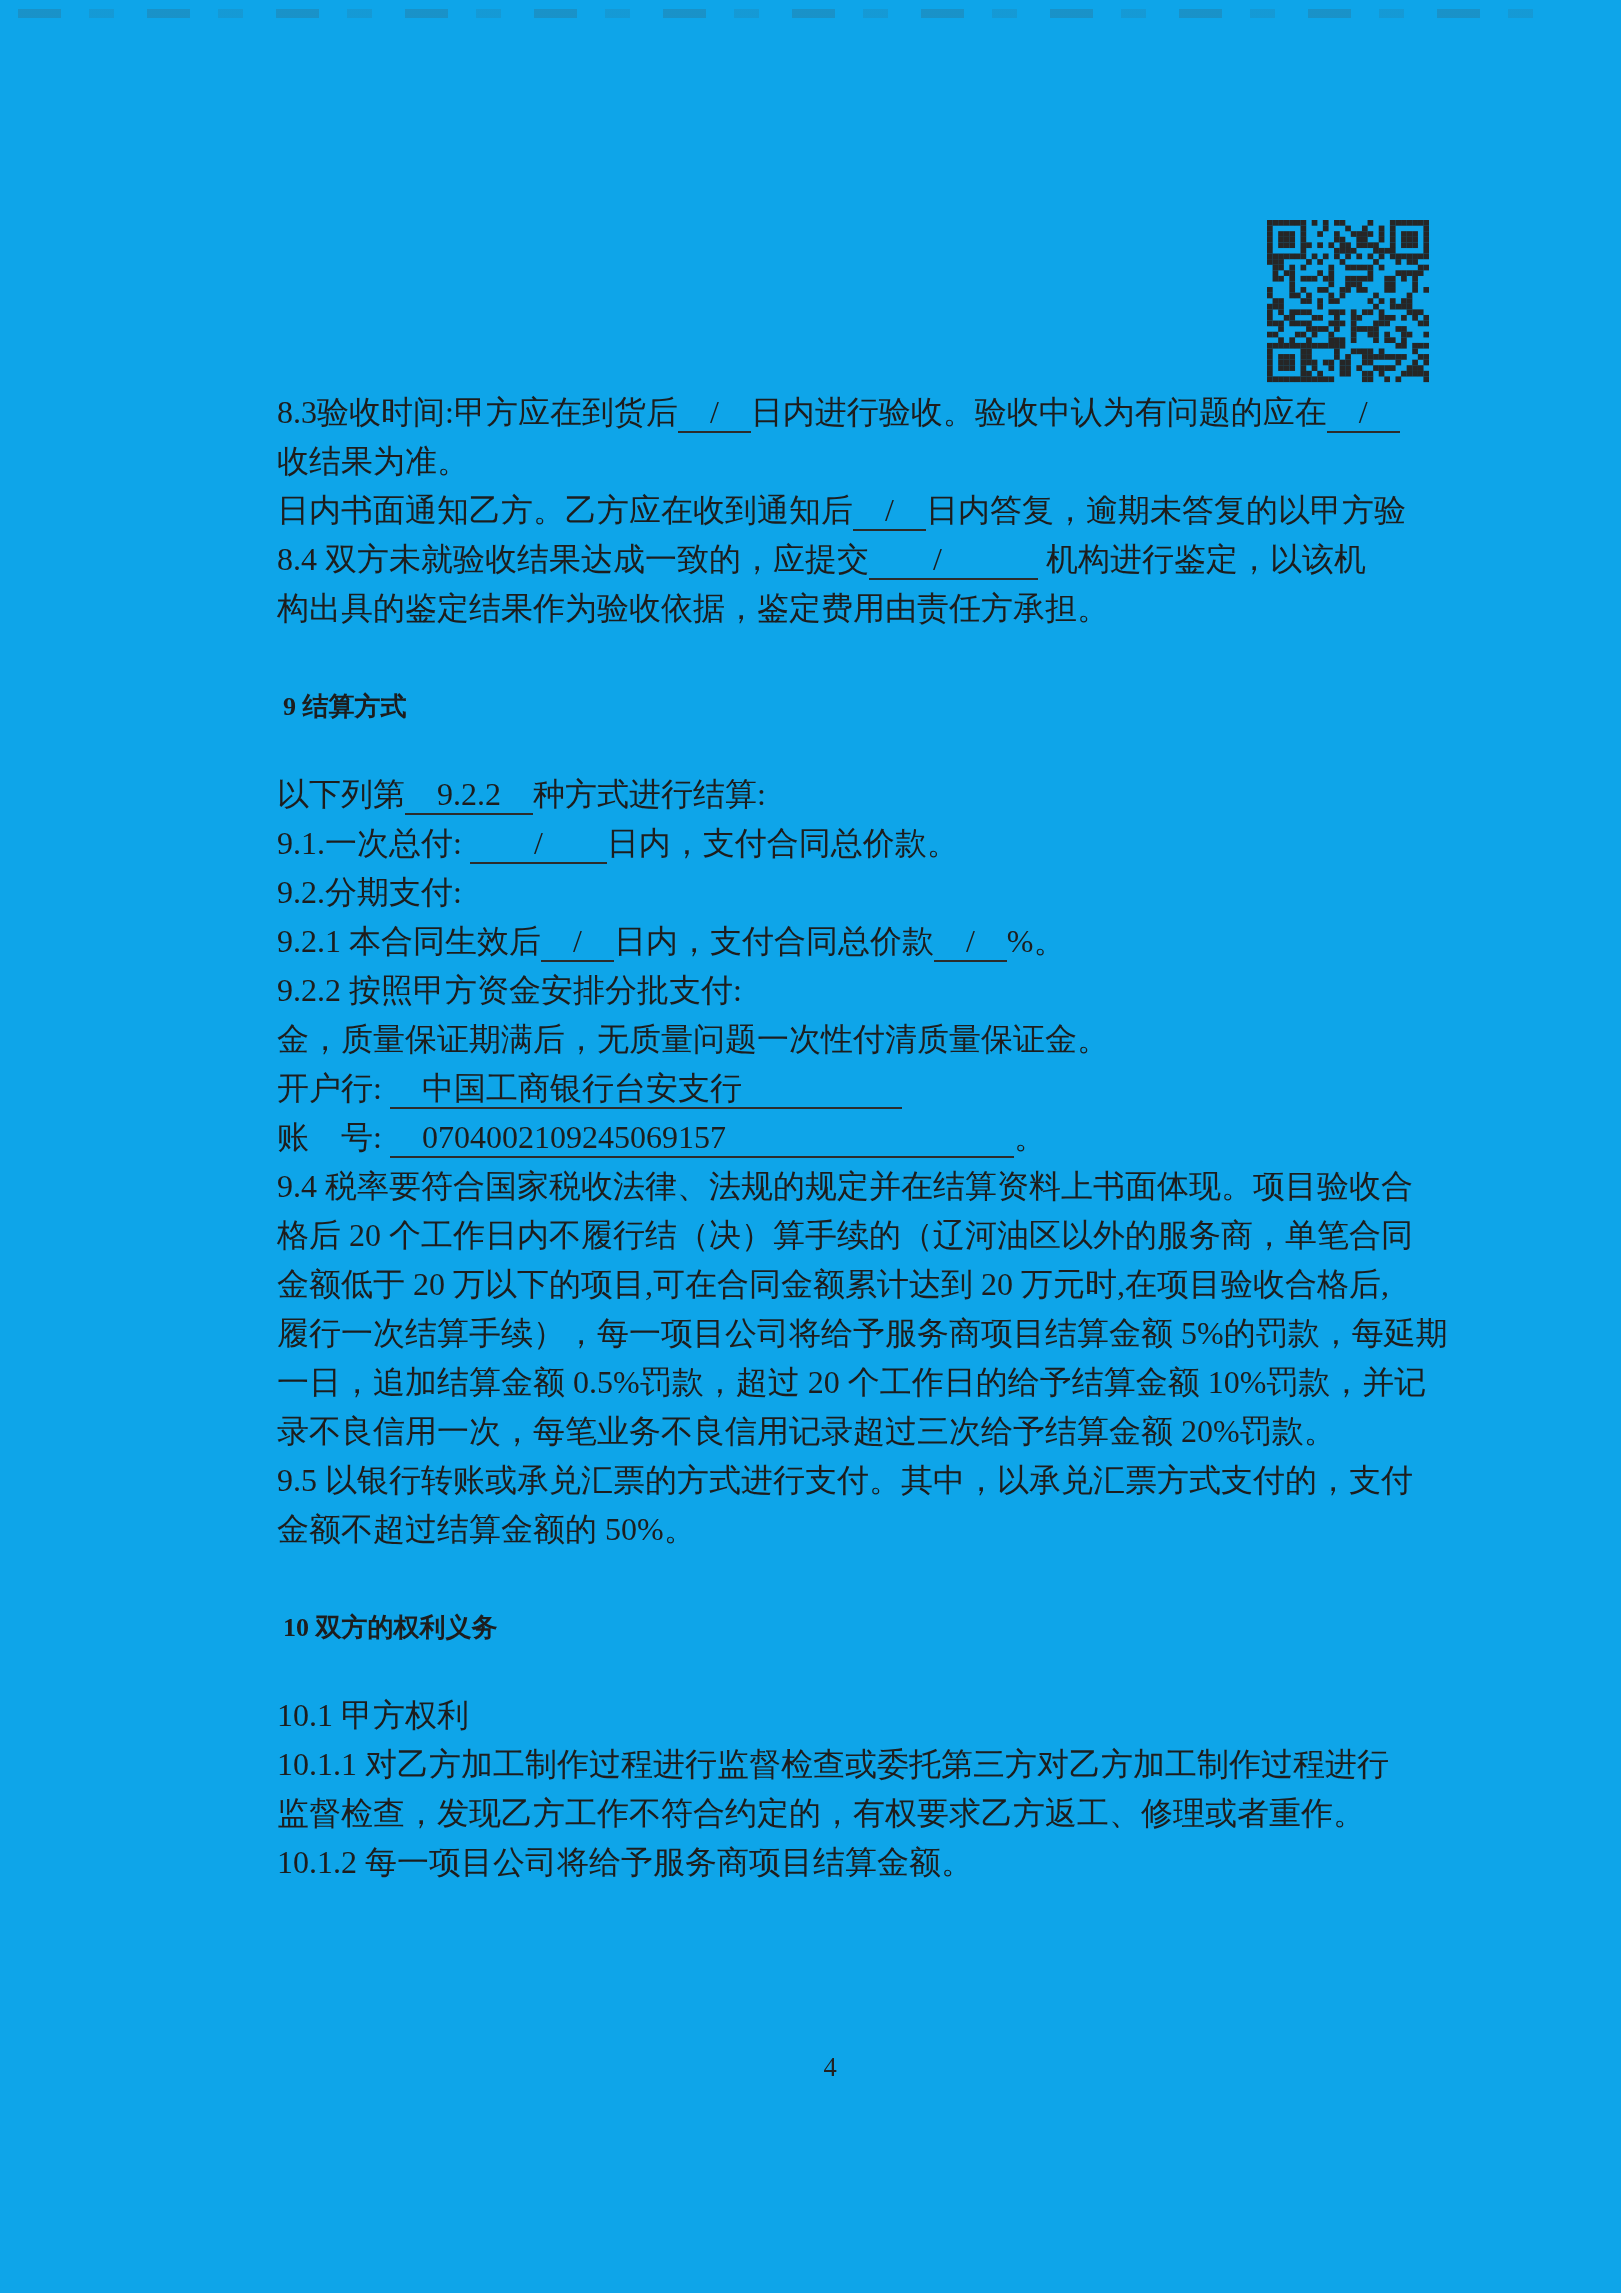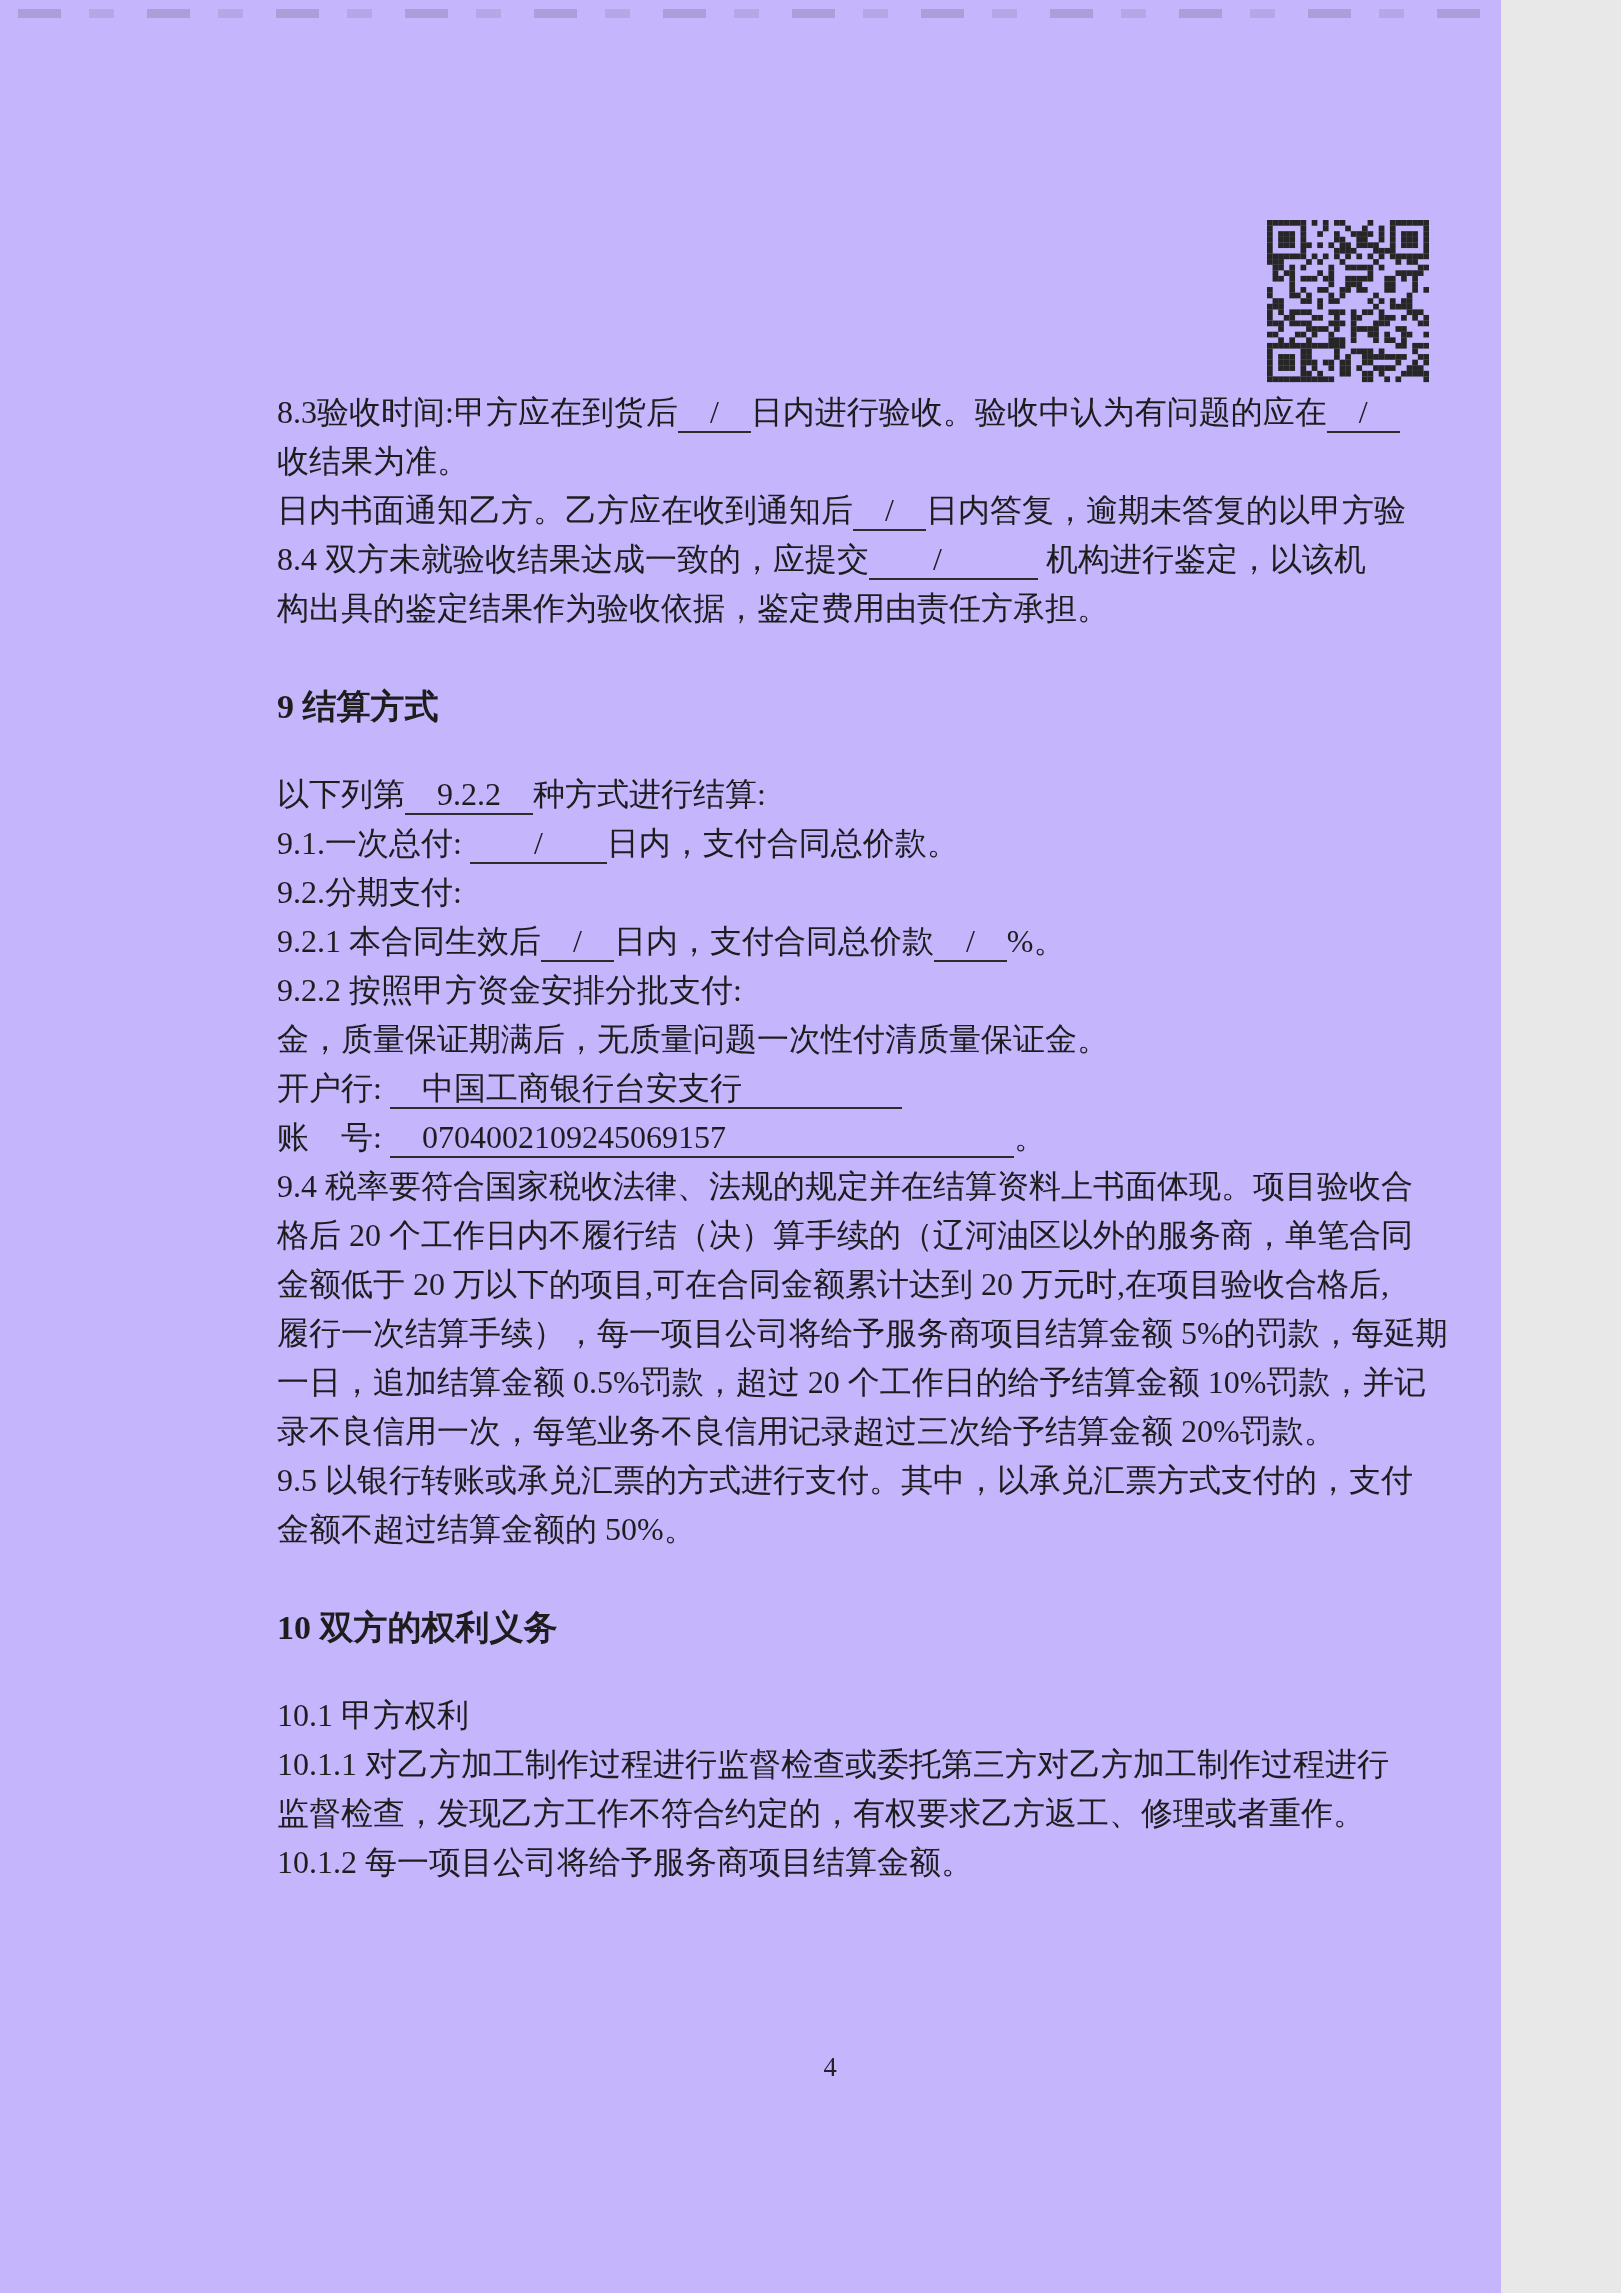--- a/index.html
+++ b/index.html
@@ -1,33 +1,33 @@
 <!DOCTYPE html>
 <html><head>
 <meta charset="utf-8">
 <style>
   html,body{margin:0;padding:0;background:#e8e8e8;}
   .page{
     position:relative;
-    width:1501px;height:2294px;
-    background:#c4b5fd;
+    width:1621px;height:2294px;
+    background:#0ea5e9;
     font-family:"Liberation Serif","DejaVu Serif",serif;
     color:#1d1d1d;
     overflow:hidden;
   }
   .artifact-strip{
     position:absolute;left:17.6px;top:8.8px;width:1544px;height:8.8px;
     background:repeating-linear-gradient(90deg,
       rgba(70,70,70,0.20) 0 43px, rgba(0,0,0,0) 43px 71px,
       rgba(70,70,70,0.12) 71px 96px, rgba(0,0,0,0) 96px 129px);
   }
   .qr{position:absolute;left:1267px;top:216px;width:162px;height:170px;}
   .doc-body{position:absolute;left:277px;top:388px;width:1157px;}
   p.line{margin:0;height:49px;line-height:49px;font-size:32px;white-space:pre;}
-  p.heading{margin:49px 0 39px 0;height:49px;line-height:49px;font-size:34px;font-weight:bold;white-space:pre;}
+  p.heading{margin:49px 0 39px 6px;height:49px;line-height:49px;font-size:26px;font-weight:bold;white-space:pre;}
   .blank{border-bottom:2px solid #2c2c2c;padding-bottom:1px;}
   .pageno{
     position:absolute;left:0;top:2052px;width:1660px;
     text-align:center;font-size:26.5px;color:#222;
   }
 </style>
 </head>
 <body>
 
 <div class="page">

